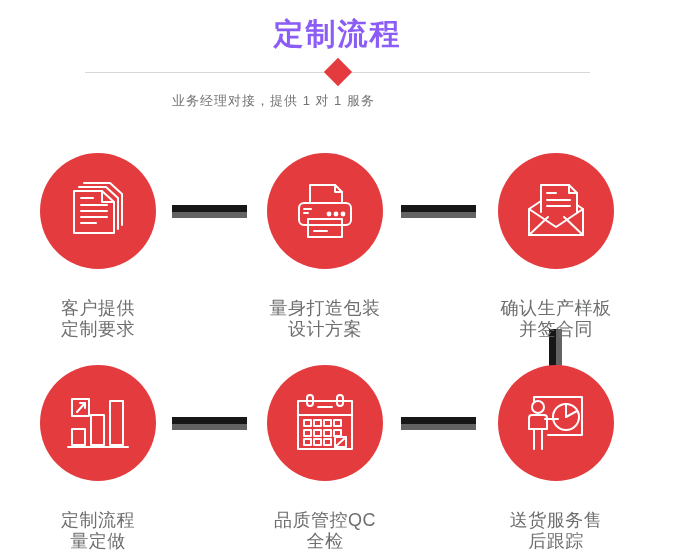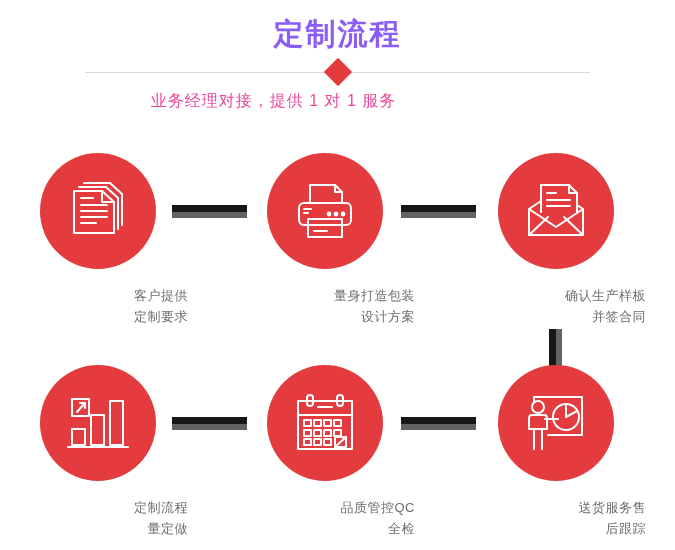--- a/index.html
+++ b/index.html
@@ -59,22 +59,22 @@
     height: 20px;
     background: #e43b3f;
     transform: rotate(45deg);
   }
   .page-subtitle {
     position: absolute;
     left: 0;
     top: 89px;
     width: 547px;
     text-align: center;
-    font-size: 16px;
-    color: #ec4899;
+    font-size: 13px;
+    color: #737373;
     letter-spacing: 1px;
     line-height: 24px;
   }
 
   
   .flow {
     position: absolute;
     left: 0;
     top: 135px;
     width: 675px;
@@ -99,27 +99,26 @@
     margin: 0 auto;
     display: flex;
     align-items: center;
     justify-content: center;
   }
   .circle svg {
     display: block;
   }
 
   .step-label {
-    margin-top: 16px;
-    font-size: 13px;
+    margin-top: 29px;
+    font-size: 18px;
     color: #6d6e70;
     line-height: 21px;
     letter-spacing: 0.5px;
     white-space: pre-line;
-    text-align: right;
   }
 
   
   .conn-h {
     position: absolute;
     width: 75px;
     height: 13px;
   }
   .conn-h .bar-top {
     position: absolute;

